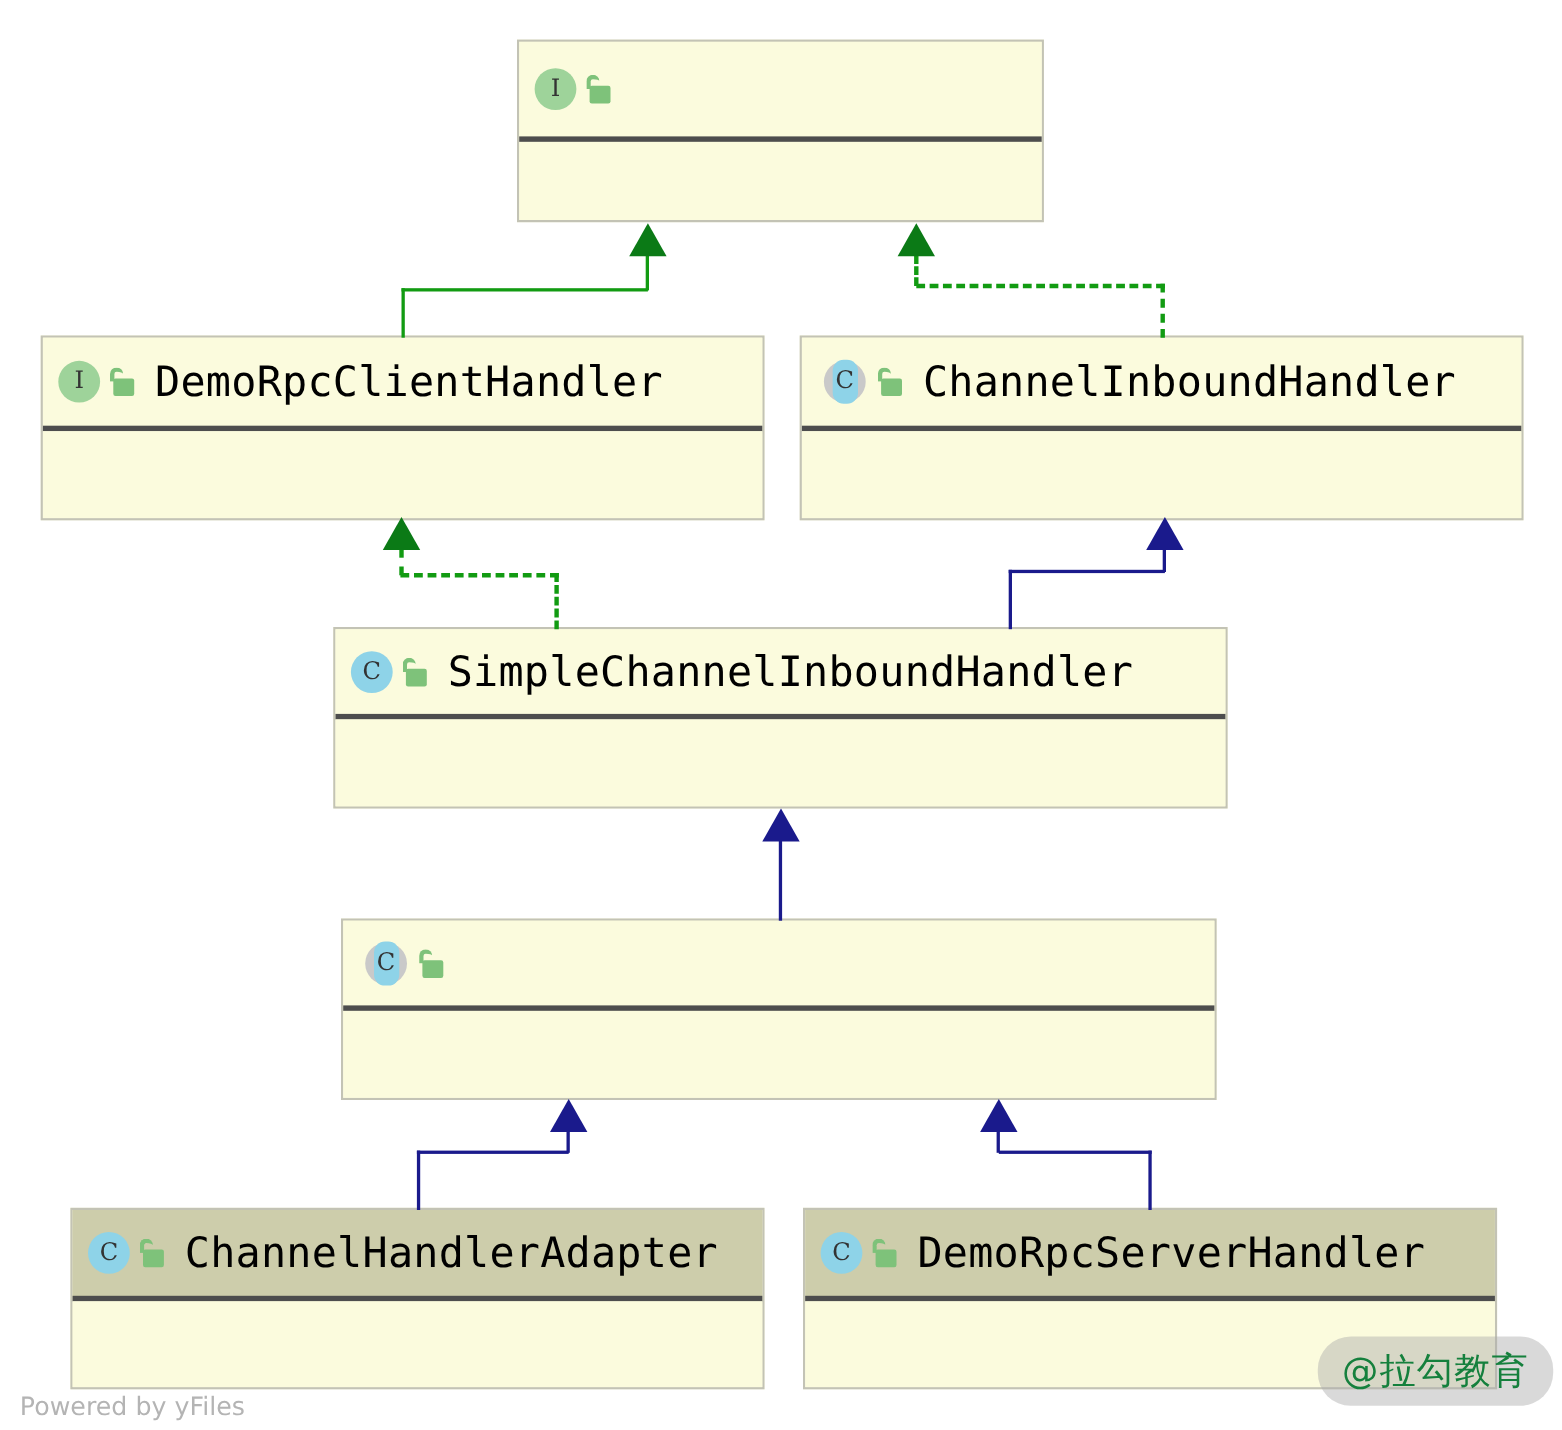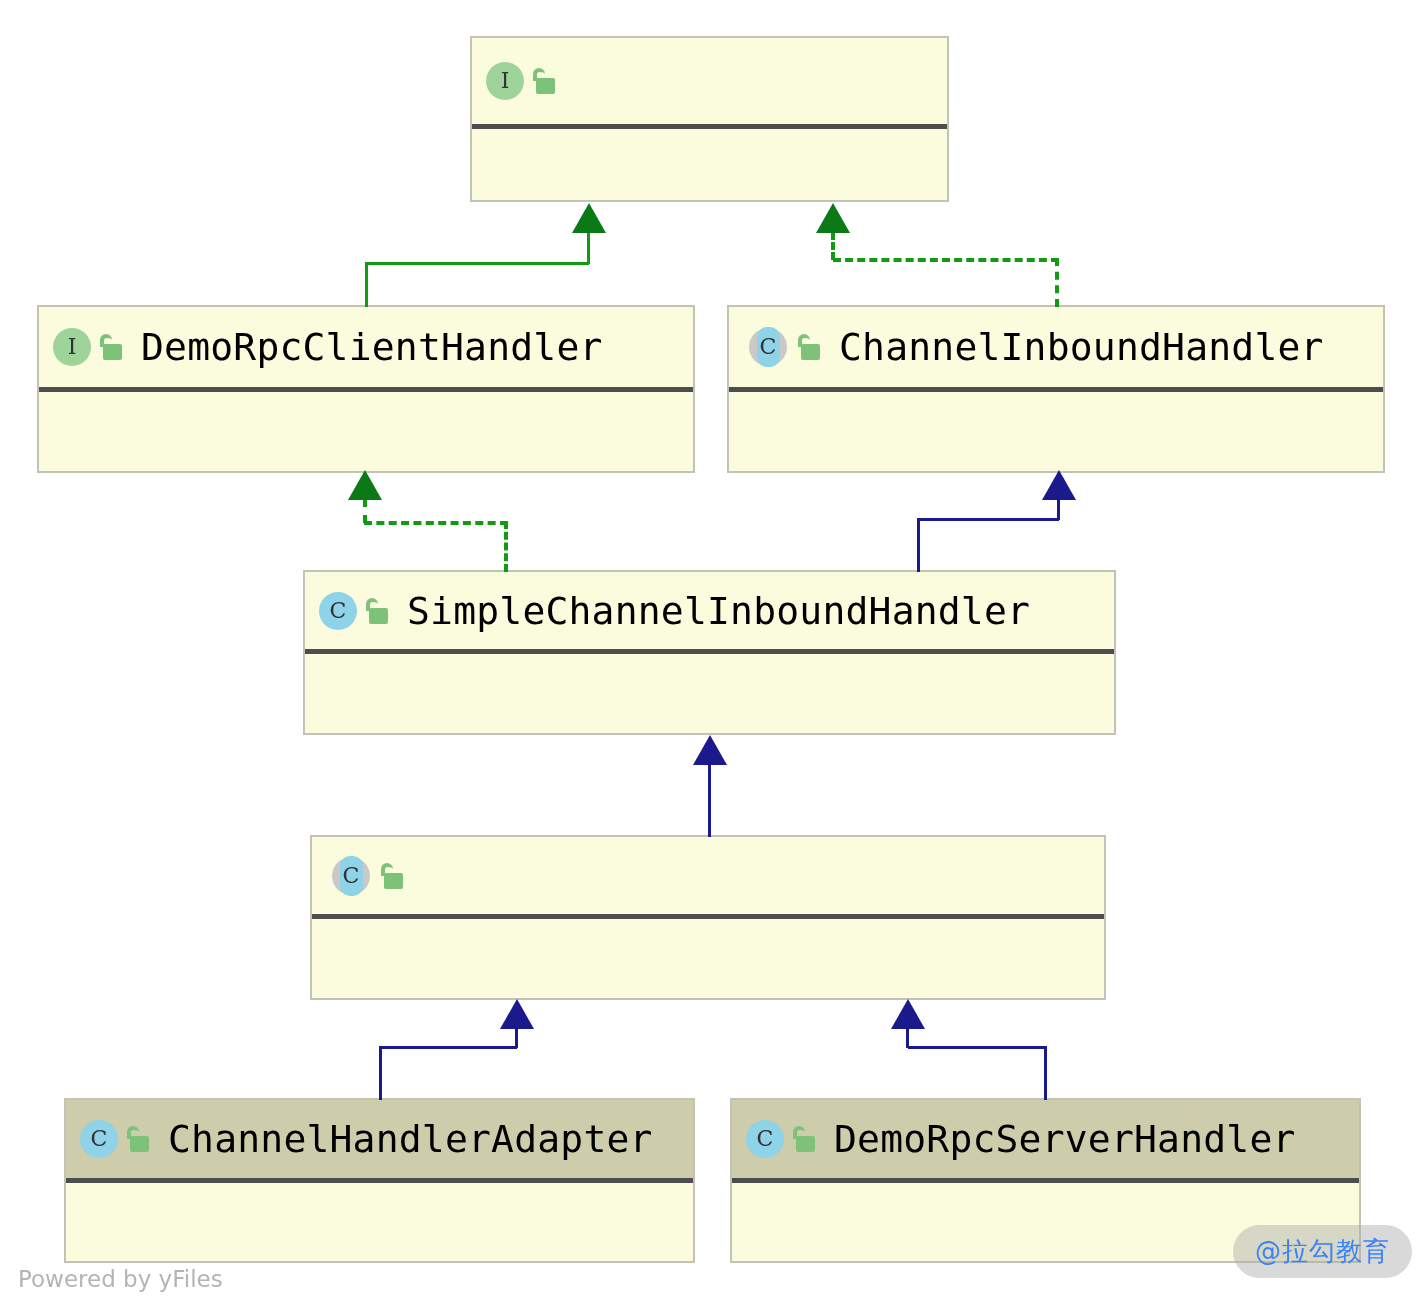--- a/index.html
+++ b/index.html
@@ -189,23 +189,23 @@
     color: #b4b4b4;
     white-space: nowrap;
   }
   .watermark {
     position: absolute;
     right: 8px;
     bottom: 22px;
     background: rgba(170,170,170,0.45);
     border-radius: 30px;
     padding: 9px 22px;
-    color: #3b82f6;
+    color: #15803d;
     font-family: "DejaVu Sans", "Liberation Sans", sans-serif;
-    font-size: 26px;
+    font-size: 33px;
     letter-spacing: 1px;
     white-space: nowrap;
   }
 </style>
 </head>
 <body>
 
 <div id="canvas">
 
   <div class="uml-node" style="left:470px; top:36px; width:479px; height:166px;">

